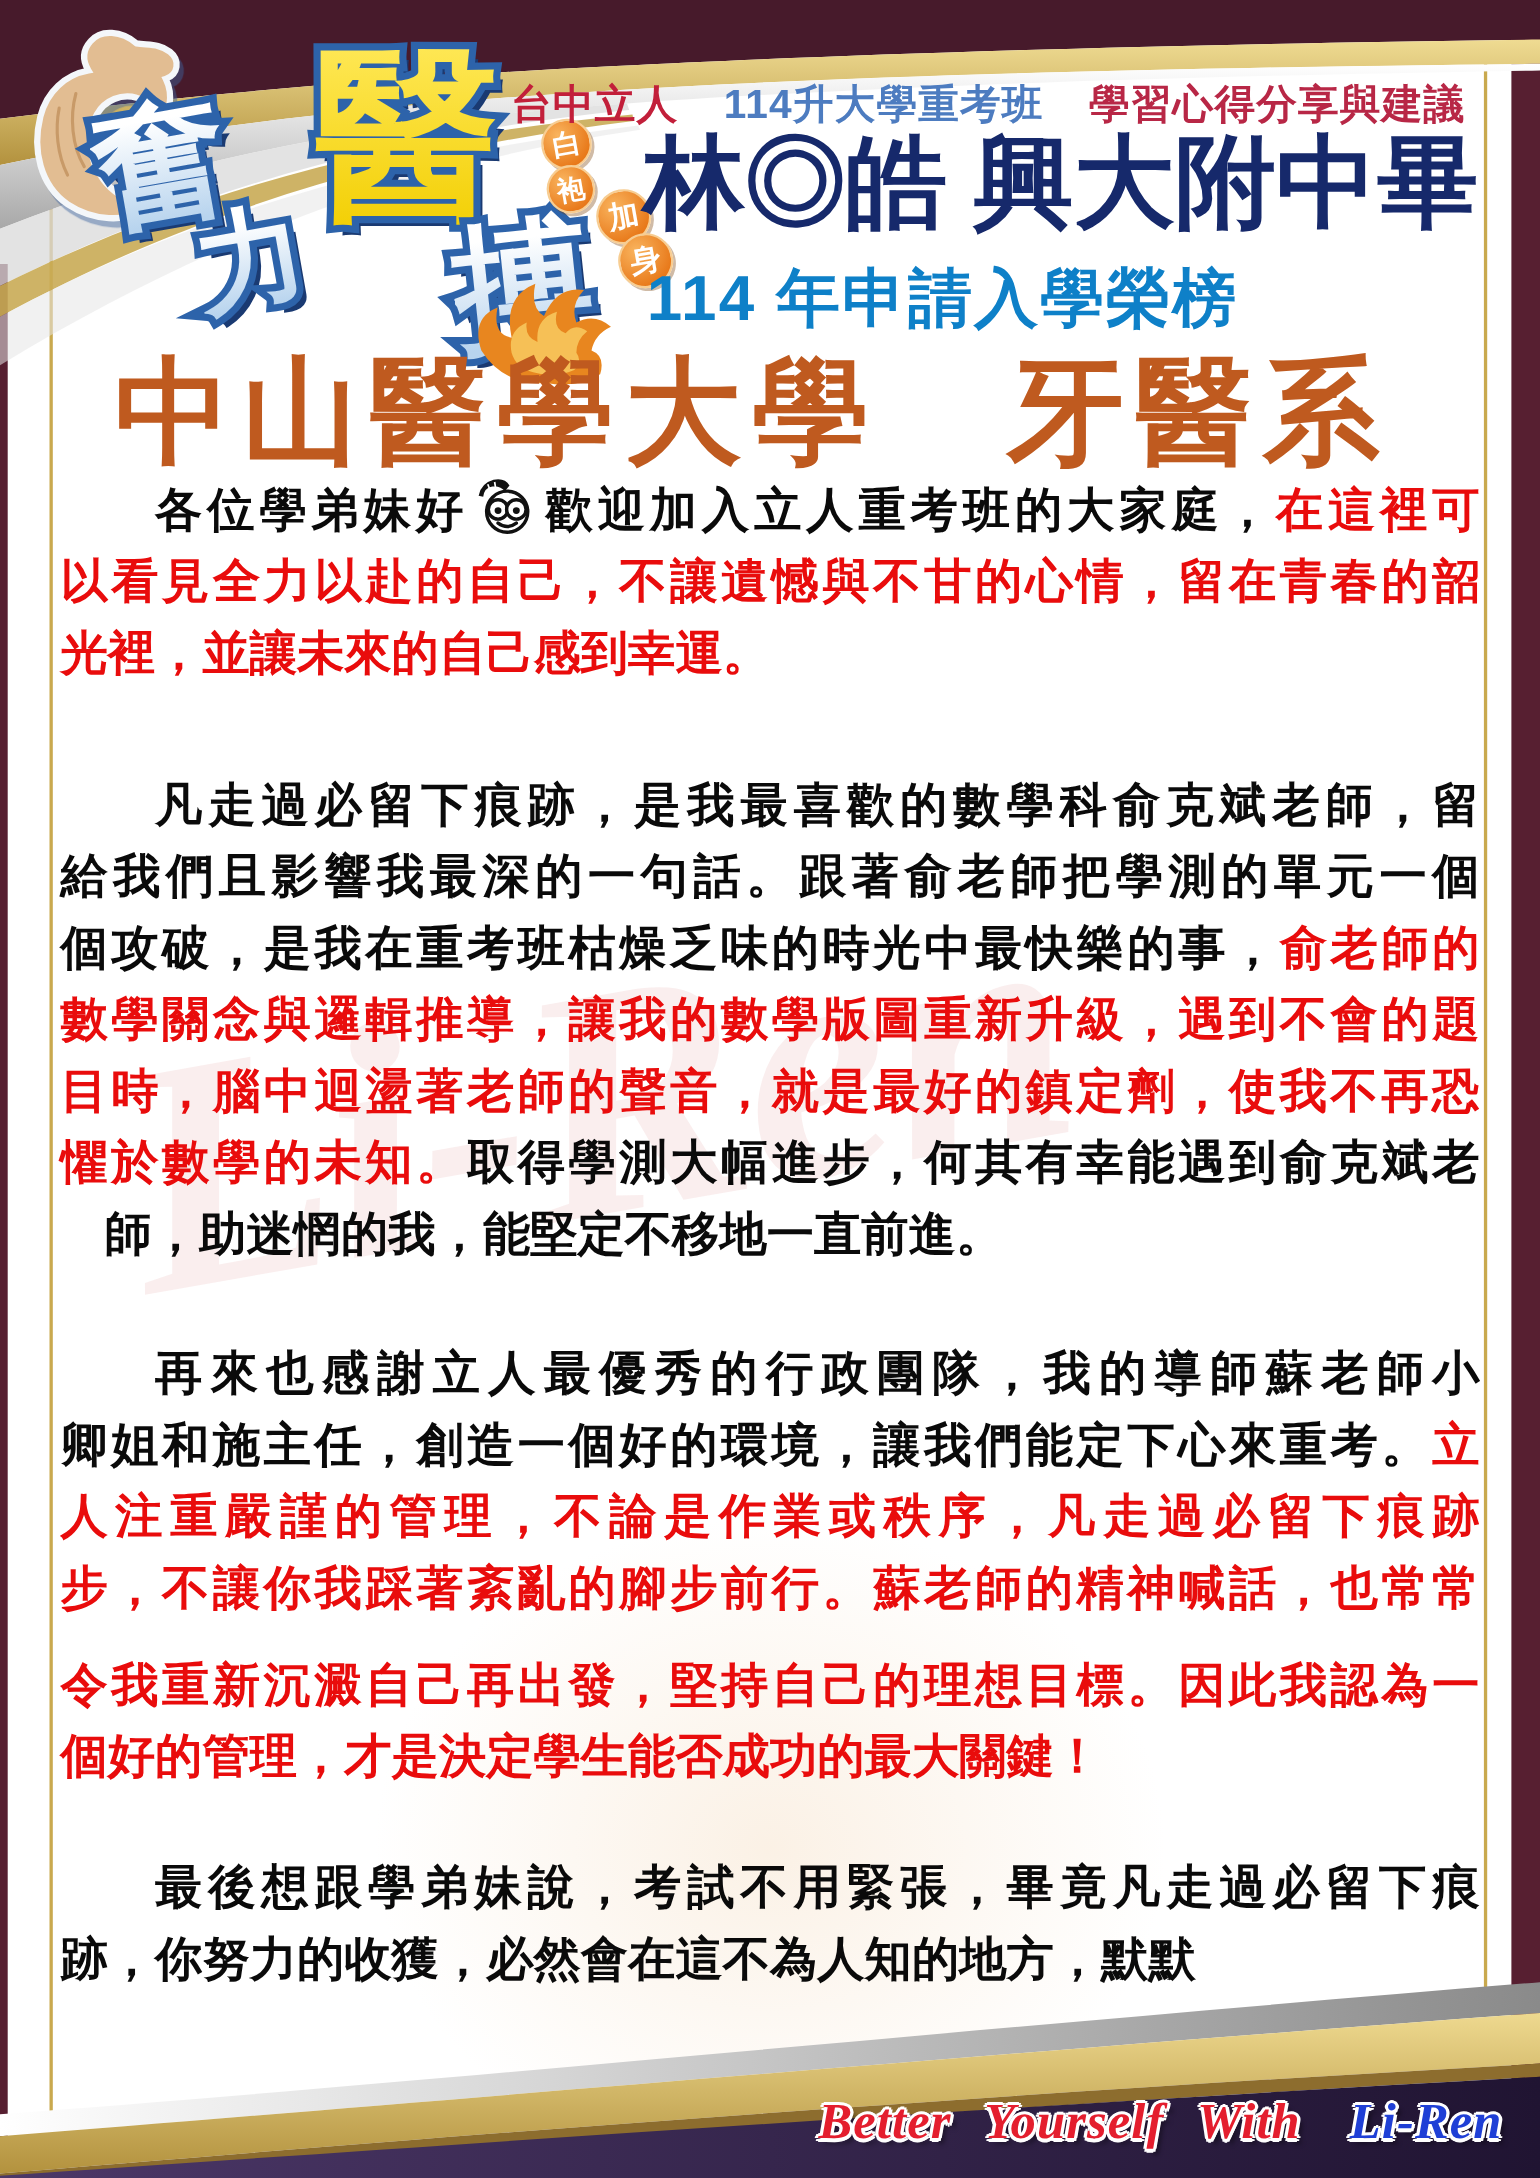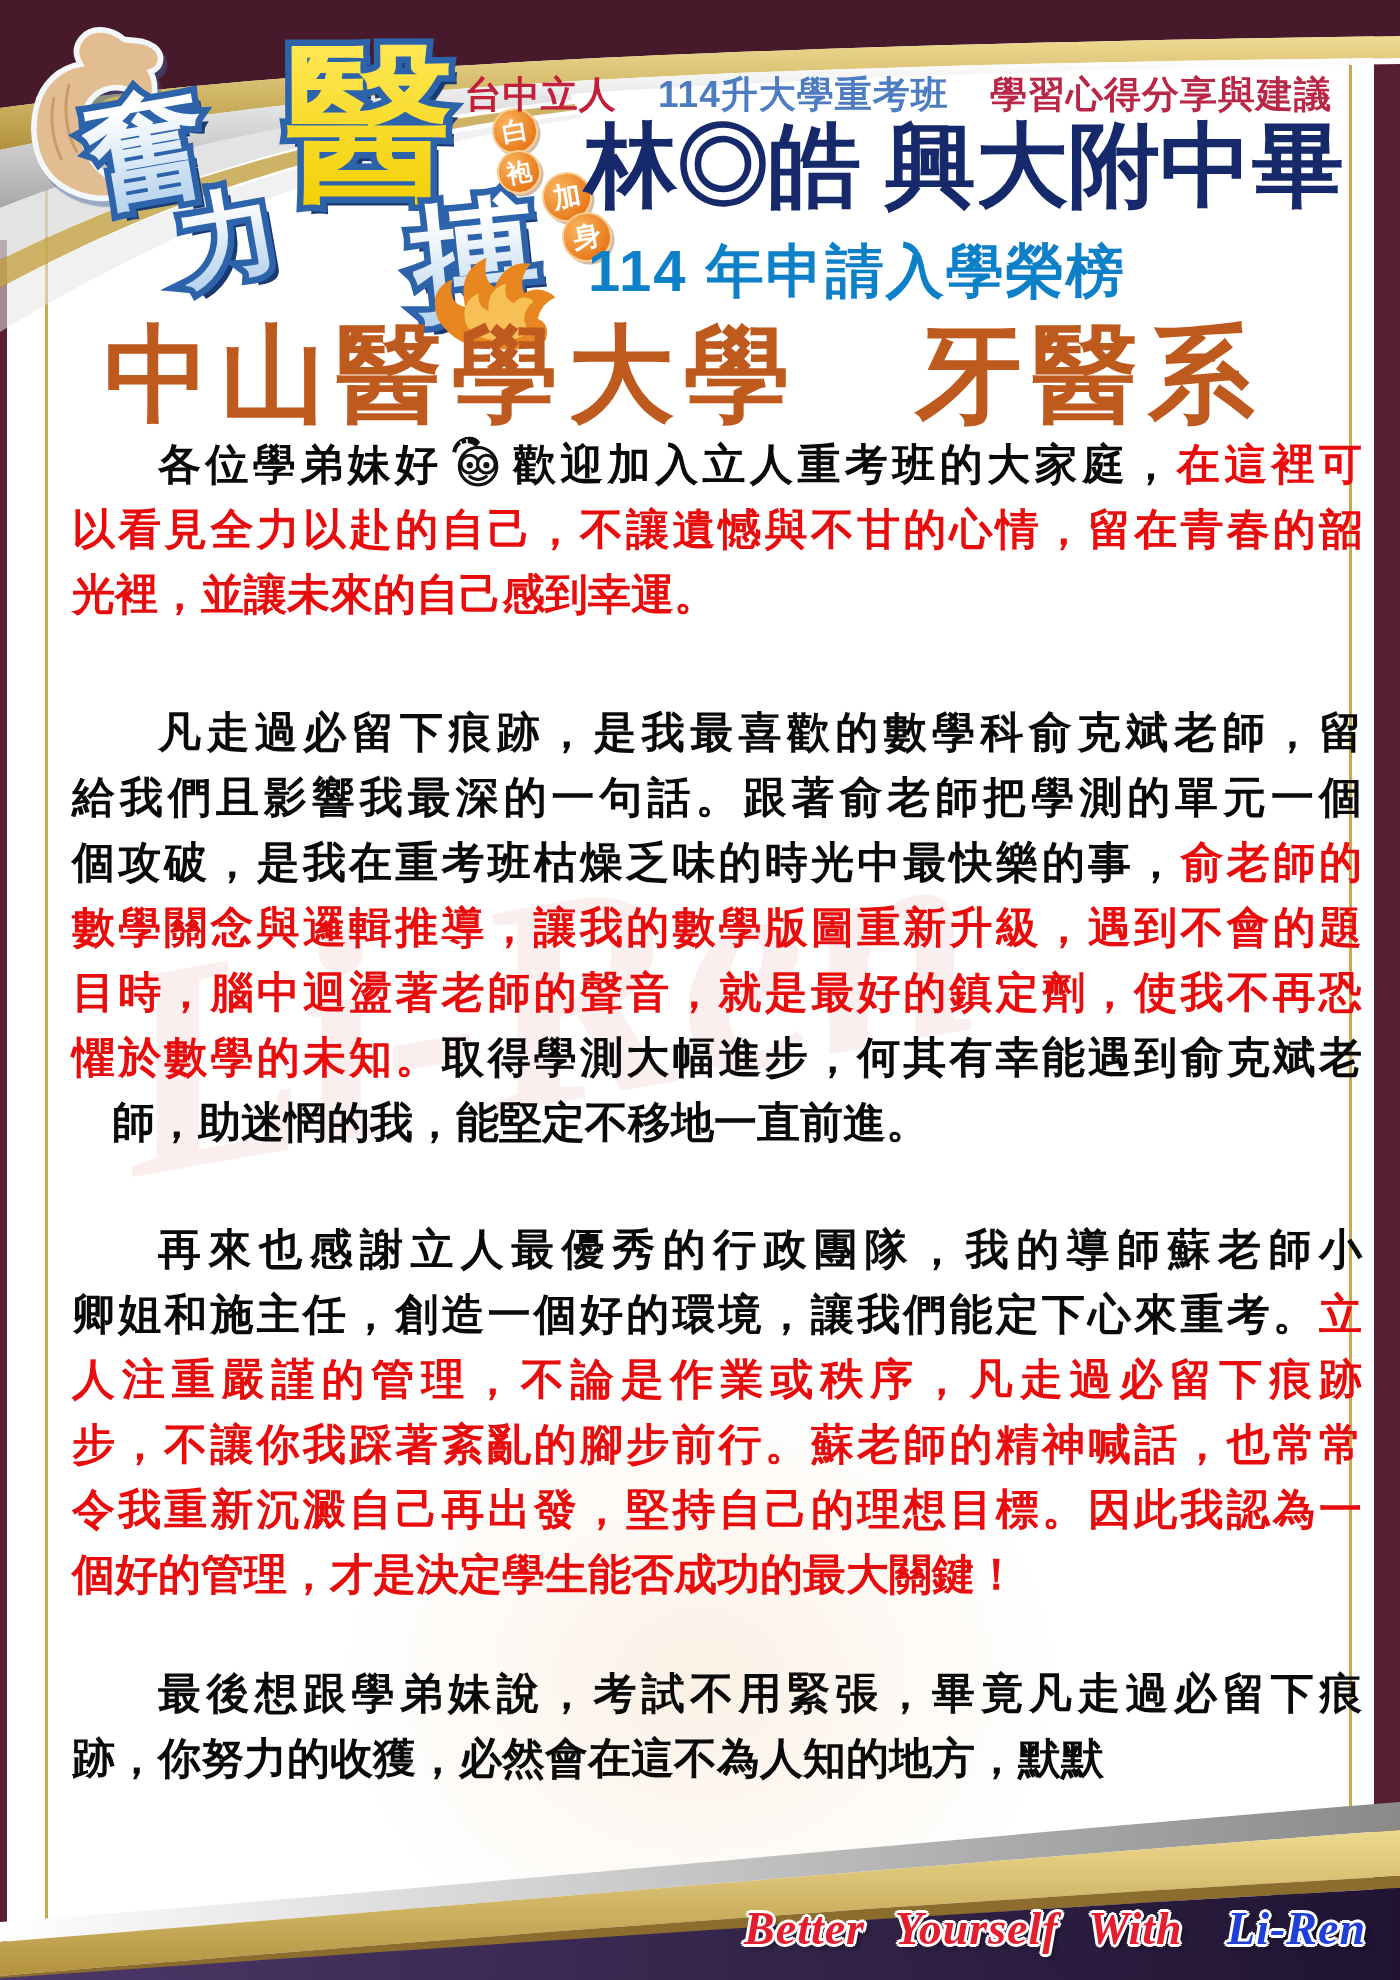--- a/index.html
+++ b/index.html
@@ -56,21 +56,21 @@
   .honor-line{
     position:absolute;top:233px;left:588px;
     font-size:58px;font-weight:900;color:#0e80c8;letter-spacing:2px;white-space:nowrap;
   }
   .school-line{
     position:absolute;top:304px;left:104px;
     font-family:Liberation Mono, monospace;font-weight:900;font-size:106px;
     color:#bf5a1f;letter-spacing:10px;white-space:nowrap;
   }
   
-  .essay{position:absolute;left:72px;top:432px;width:1290px;font-weight:700;font-size:43px;color:#0a0a0a;}
+  .essay{position:absolute;left:55px;top:432px;width:1290px;font-weight:700;font-size:43px;color:#0a0a0a;}
   .essay p{margin:0;}
   .essay p.gap1{margin-bottom:73px;}
   .essay p.gap2{margin-bottom:62px;}
   .essay p.gap3{margin-bottom:54px;}
   .bline{line-height:65px;text-align:justify;}
   .bline.j{text-align-last:justify;}
   .bline.first{text-indent:86px;}
   .sg-r{color:#e90c0c;}
   .sg-k{color:#0a0a0a;}
   .face-emoji{display:inline-block;width:54px;height:54px;vertical-align:-9px;margin:0 6px;text-indent:0;}
@@ -224,21 +224,21 @@
       </span>
       <span class="bline j" style="display:block;">
         <span class="sg-k">卿姐和施主任，創造一個好的環境，讓我們能定下心來重考。</span><span class="sg-r">立</span>
       </span>
       <span class="bline j" style="display:block;">
         <span class="sg-r">人注重嚴謹的管理，不論是作業或秩序，凡走過必留下痕跡</span>
       </span>
       <span class="bline j" style="display:block;">
         <span class="sg-r">步，不讓你我踩著紊亂的腳步前行。蘇老師的精神喊話，也常常</span>
       </span>
-      <span class="bline j" style="display:block;">
+      <span class="bline j" style="display:block;margin-top:23px;">
         <span class="sg-r">令我重新沉澱自己再出發，堅持自己的理想目標。因此我認為一</span>
       </span>
       <span class="bline" style="display:block;">
         <span class="sg-r">個好的管理，才是決定學生能否成功的最大關鍵！</span>
       </span>
     </p>
 
     <p>
       <span class="bline j first" style="display:block;">
         <span class="sg-k">最後想跟學弟妹說，考試不用緊張，畢竟凡走過必留下痕</span>

